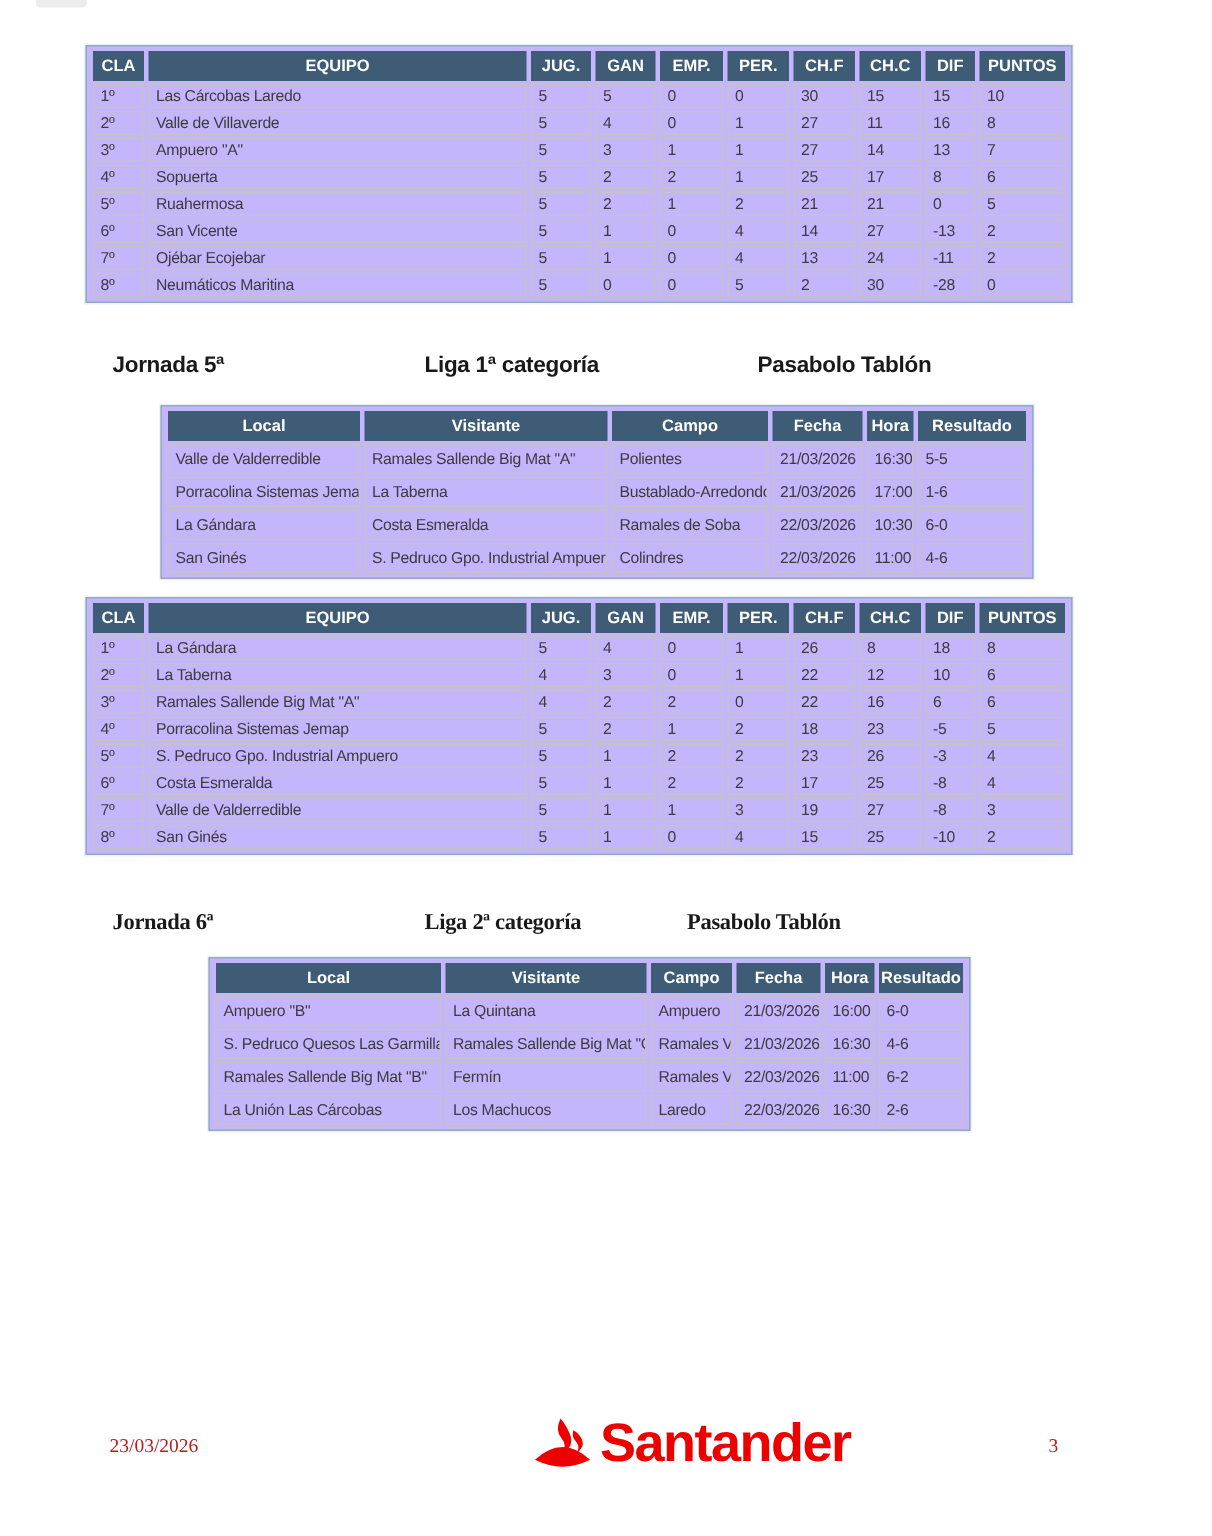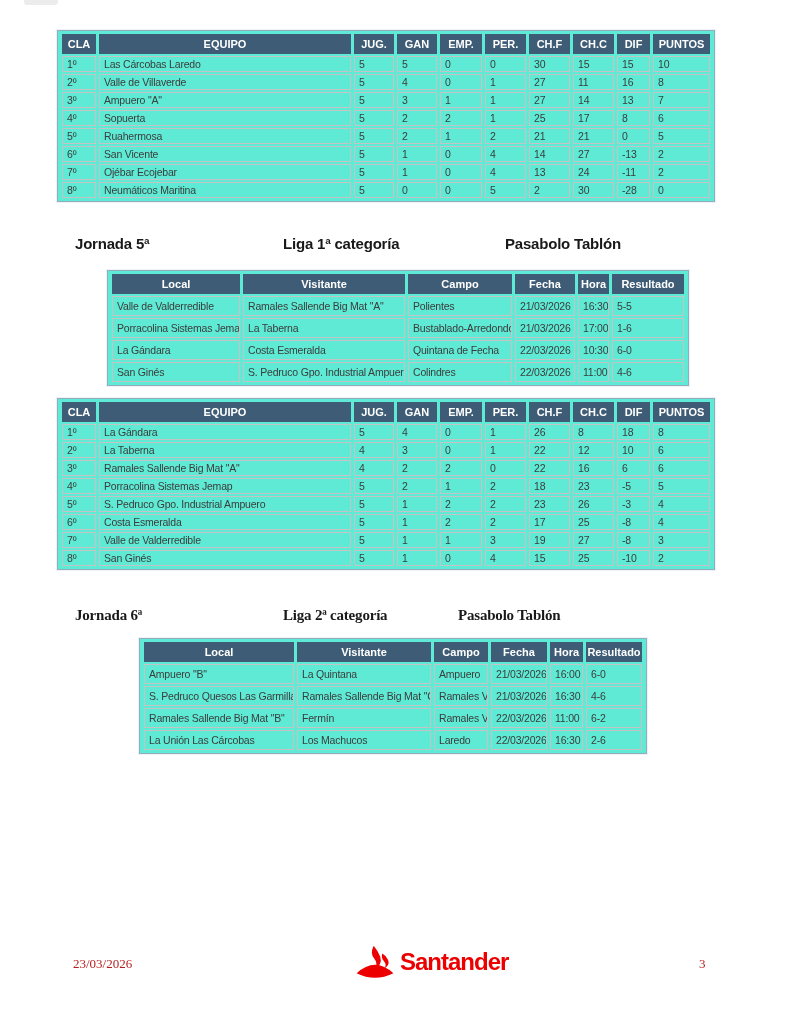--- a/index.html
+++ b/index.html
@@ -6,21 +6,21 @@
   body{
     width:808px;height:1024px;background:#ffffff;position:relative;
     font-family:"Liberation Sans",sans-serif;overflow:hidden;
   }
   .page{position:absolute;inset:0;}
   .top-artifact{
     position:absolute;left:24px;top:0;width:34px;height:5px;
     background:#ececec;border-radius:0 0 3px 3px;
   }
   .tblwrap{
-    position:absolute;background:#5eead4;border:1px solid #92ACBE;
+    position:absolute;background:#c4b5fd;border:1px solid #92ACBE;
     box-shadow:0 0 0 1px #EDF2F6;padding:1px;box-sizing:border-box;
   }
   .tblwrap table{
     width:100%;border-collapse:separate;border-spacing:3px 2px;
     table-layout:fixed;
   }
   .tblwrap th{
     background:#3E5C75;color:#ffffff;font-size:11px;font-weight:bold;
     text-align:center;padding:4px 1px;overflow:hidden;white-space:nowrap;
   }
@@ -48,21 +48,21 @@
   .h2 .comp{left:458px;}
   .fdate,.fpage{
     position:absolute;top:956px;font-family:"Liberation Serif",serif;
     font-size:13px;color:#b91c1c;
   }
   .fdate{left:73px;}
   .fpage{left:699px;}
   .logo{position:absolute;left:354px;top:941px;display:flex;align-items:flex-start;}
   .logo svg{display:block;}
   .wordmark{
-    font-size:24px;font-weight:bold;letter-spacing:-1px;
+    font-size:36px;font-weight:bold;letter-spacing:-1px;
     line-height:42px;margin-left:4px;
   }
 </style>
 </head>
 <body>
 
 <div class="page">
 
   <div class="top-artifact"></div>
 
@@ -234,21 +234,21 @@
             <td>Porracolina Sistemas Jemap</td>
             <td>La Taberna</td>
             <td>Bustablado-Arredondo</td>
             <td>21/03/2026</td>
             <td>17:00</td>
             <td>1-6</td>
           </tr>
           <tr>
             <td>La Gándara</td>
             <td>Costa Esmeralda</td>
-            <td>Quintana de Fecha</td>
+            <td>Ramales de Soba</td>
             <td>22/03/2026</td>
             <td>10:30</td>
             <td>6-0</td>
           </tr>
           <tr>
             <td>San Ginés</td>
             <td>S. Pedruco Gpo. Industrial Ampuero</td>
             <td>Colindres</td>
             <td>22/03/2026</td>
             <td>11:00</td>

